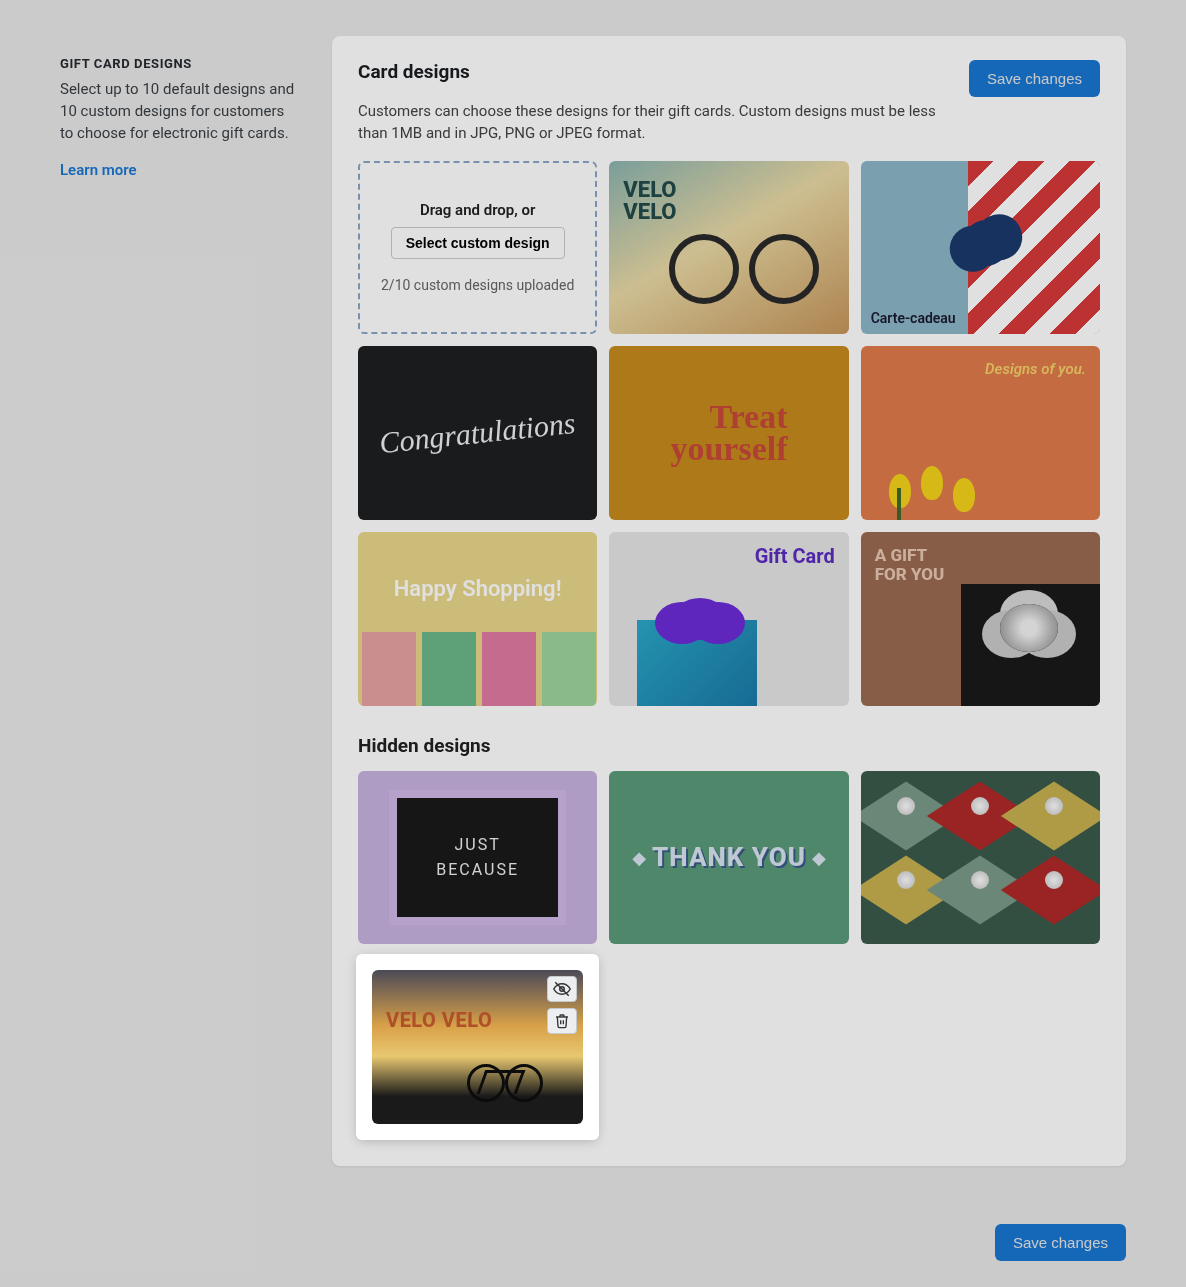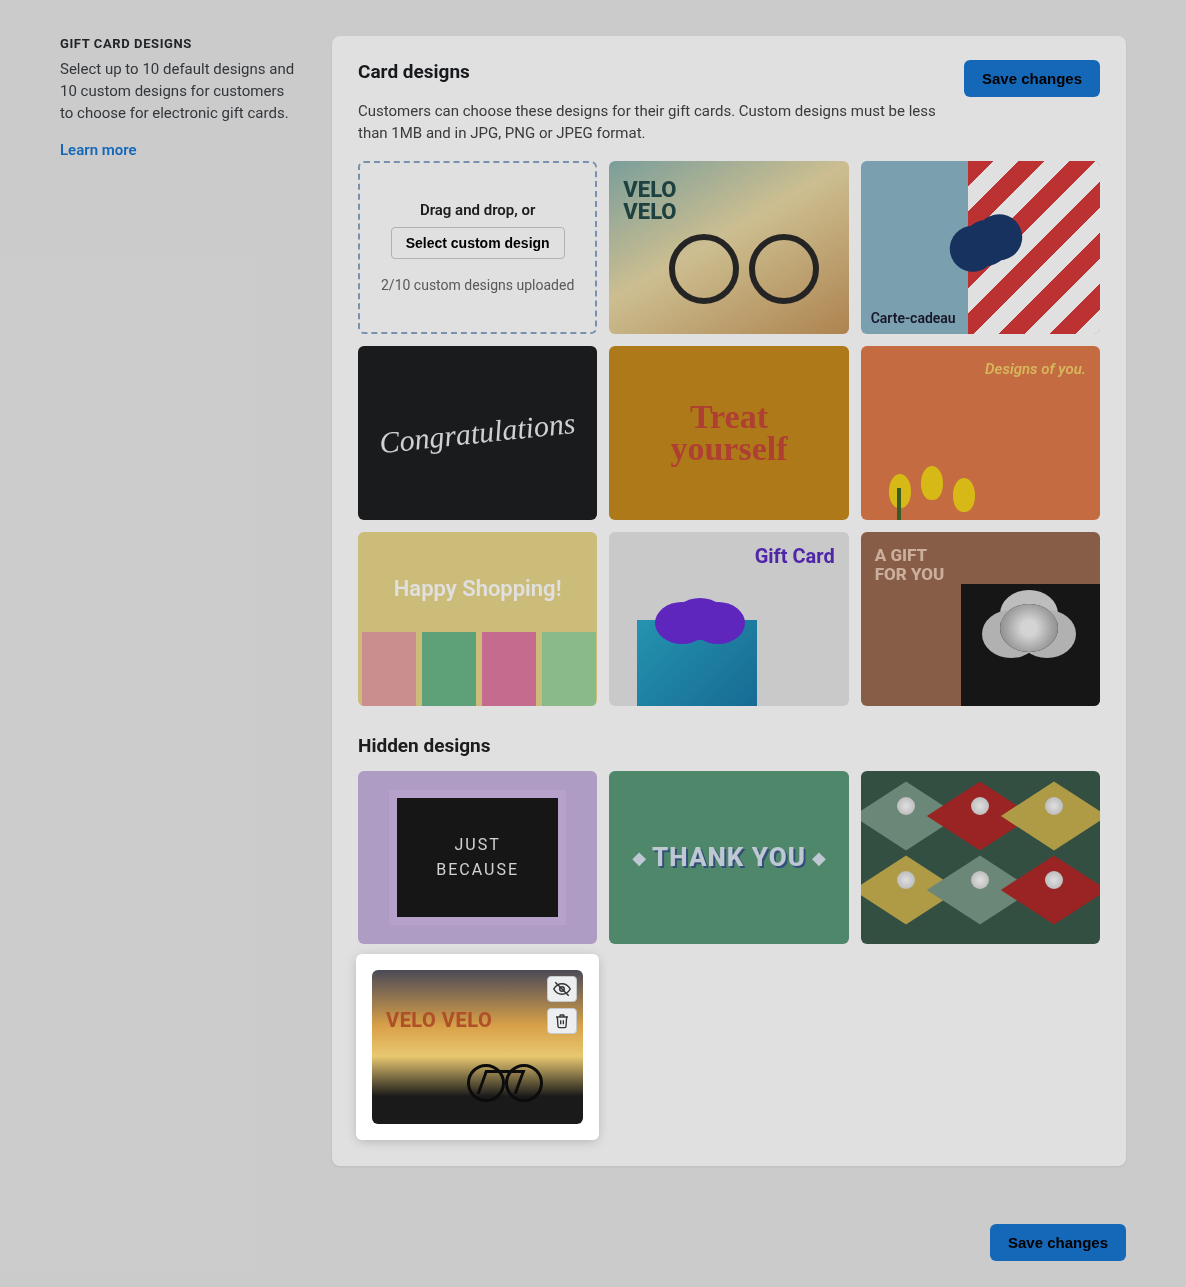--- a/index.html
+++ b/index.html
@@ -18,20 +18,21 @@
   z-index: 5;
 }
 .page {
   display: flex;
   padding: 36px 60px 40px 60px;
   gap: 32px;
 }
 .sidebar {
   width: 240px;
   flex: 0 0 240px;
+  margin-top: 20px;
 }
 .sidebar h4 {
   font-size: 13px;
   letter-spacing: 0.6px;
   text-transform: uppercase;
   font-weight: 700;
   margin-bottom: 8px;
   color: #262a2e;
 }
 .sidebar p {
@@ -59,26 +60,26 @@
   align-items: flex-start;
   margin-bottom: 4px;
 }
 .section-head h3 {
   font-size: 19px;
   font-weight: 700;
   color: #1a1d21;
 }
 .btn-primary {
   background: #1976d2;
-  color: #000000;
+  color: #e5e5e5;
   border: none;
   border-radius: 6px;
   padding: 10px 18px;
   font-size: 15px;
-  font-weight: 700;
+  font-weight: 400;
   cursor: pointer;
 }
 .section-desc {
   font-size: 15px;
   color: #444;
   line-height: 1.45;
   max-width: 600px;
   margin-bottom: 16px;
 }
 .grid {
@@ -167,21 +168,21 @@
 .c-velo .vtxt { position:absolute; left:14px; top:18px; color:#224a4a; font-weight:800; font-size:22px; line-height:1; }
 .c-velo .wheel { position:absolute; right:30px; bottom:30px; width:70px; height:70px; border:6px solid #2a2a2a; border-radius:50%; }
 .c-velo .wheel2 { right:110px; }
 .c-carte { background:#8bb5c7; display:flex; align-items:flex-end; justify-content:flex-start; }
 .c-carte .stripes { position:absolute; right:0; top:0; width:55%; height:100%; background: repeating-linear-gradient(135deg,#d73a3a 0 18px,#fff 18px 36px); }
 .c-carte .bow { position:absolute; right:38%; top:34%; width:46px; height:46px; background:#1c3a6e; border-radius:50% 50% 50% 50%; transform:rotate(10deg); box-shadow: -12px 8px 0 0 #1c3a6e, 12px -8px 0 0 #1c3a6e; }
 .c-carte .clabel { position:absolute; left:10px; bottom:8px; color:#1a1a2e; font-size:14px; font-weight:600; }
 .c-congrats { background:#1e1f21; }
 .c-congrats .script { color:#ededed; font-family: cursive; font-style:italic; font-size:30px; transform:rotate(-6deg); }
 .c-treat { background:#c68b1d; }
-.c-treat .script { color:#c8483a; font-family: cursive; font-size:34px; font-weight:700; text-align:center; line-height:0.95; }
+.c-treat .script { color:#c8483a; font-family: cursive; font-size:34px; font-weight:700; text-align:right; line-height:0.95; }
 .c-think { background:#e07a4a; }
 .c-think .ttxt { position:absolute; top:14px; right:14px; color:#f4d06a; font-size:15px; font-style:italic; font-weight:600; }
 .c-think .tulip { position:absolute; bottom:12px; left:28px; width:22px; height:34px; background:#f4d21a; border-radius:50% 50% 46% 46%; }
 .c-think .tulip.t2{ left:60px; bottom:20px; }
 .c-think .tulip.t3{ left:92px; bottom:8px; }
 .c-think .stem { position:absolute; bottom:-2px; left:36px; width:4px; height:34px; background:#3e6b2a; }
 .c-shop { background:#e8d78a; }
 .c-shop .stxt { position:absolute; top:44px; width:100%; text-align:center; color:#fff; font-size:22px; font-weight:600; }
 .c-shop .bag { position:absolute; bottom:0; width:54px; height:74px; }
 .c-shop .b1{ left:4px; background:#e8a2a2; }

